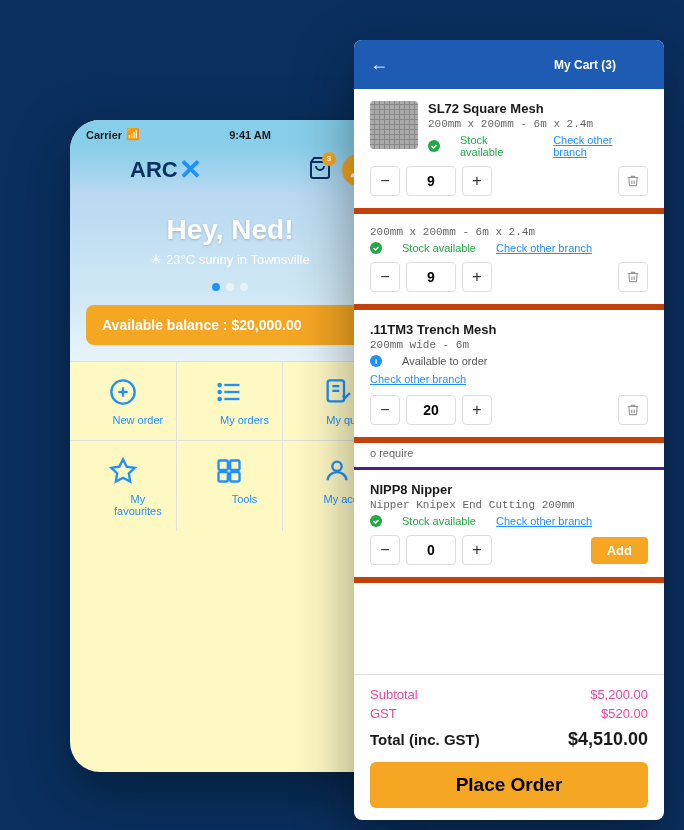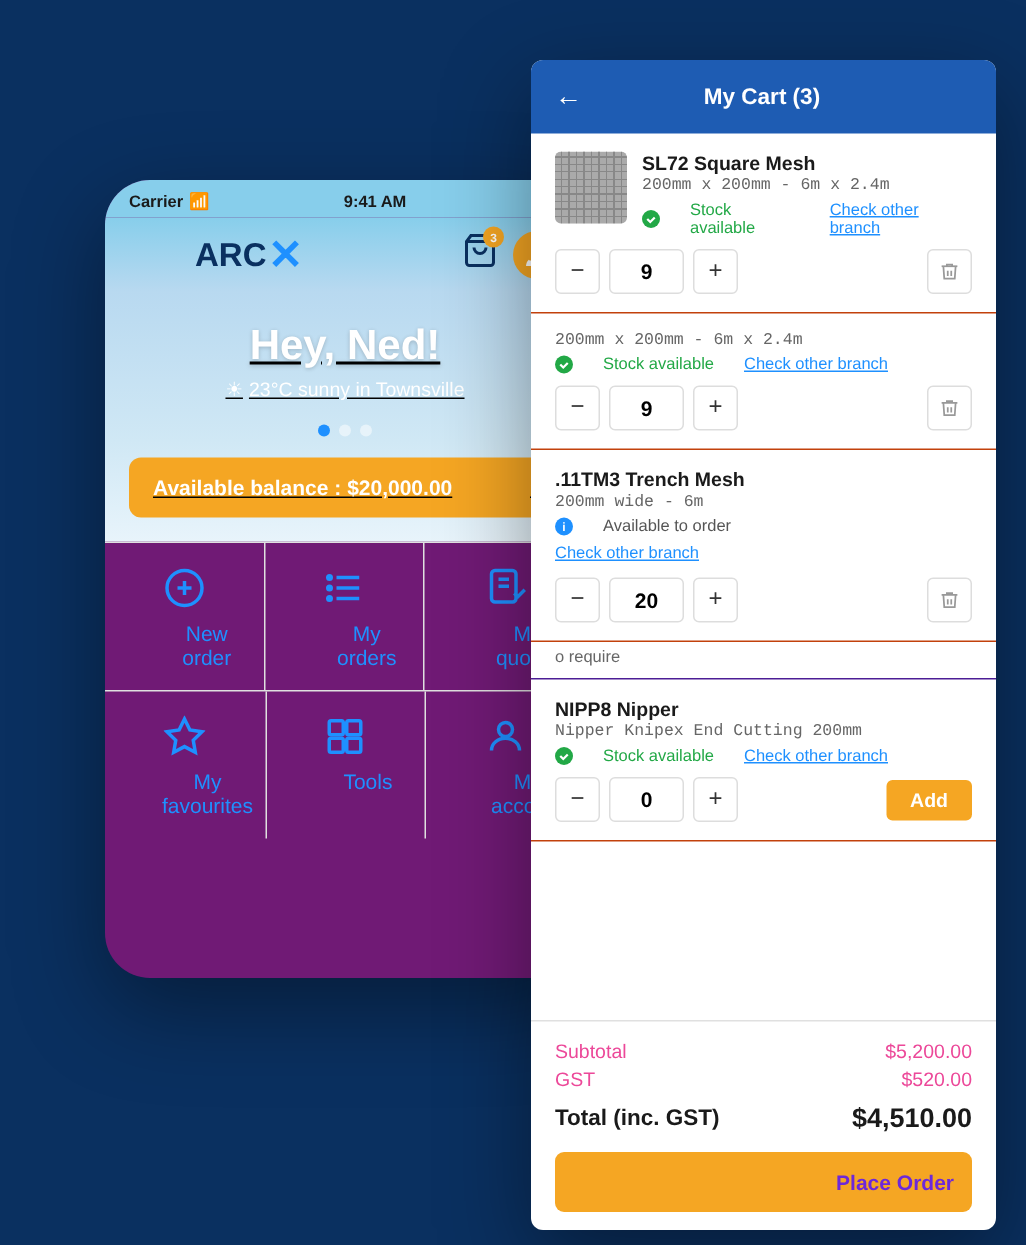--- a/index.html
+++ b/index.html
@@ -14,22 +14,22 @@
       position: relative;
       overflow: hidden;
     }
 
     
     .mobile-screen {
       position: absolute;
       left: 70px;
       top: 120px;
       width: 320px;
-      height: 532px;
-      background: #701a75;
+      height: 652px;
+      background: #fef9c3;
       border-radius: 30px;
       overflow: hidden;
       box-shadow: 0 20px 60px rgba(0,0,0,0.4);
       z-index: 2;
     }
     .mobile-status-bar {
       background: #87ceeb;
       padding: 8px 16px 4px;
       display: flex;
       justify-content: space-between;
@@ -86,21 +86,20 @@
       display: flex;
       align-items: center;
       justify-content: center;
       overflow: hidden;
     }
     .mobile-hero {
       background: linear-gradient(to bottom, #b8d9f0 0%, #d0e8f5 60%, #e8f4fb 100%);
       padding: 20px 16px 16px;
       text-align: center;
       position: relative;
-      text-decoration: underline;
     }
     .hero-greeting {
       font-size: 28px;
       font-weight: 700;
       color: white;
       text-shadow: 0 1px 3px rgba(0,0,0,0.2);
       margin-bottom: 6px;
     }
     .hero-weather {
       font-size: 13px;
@@ -158,21 +157,21 @@
     .grid-icon {
       width: 32px;
       height: 32px;
       color: #1e90ff;
       margin-bottom: 6px;
       display: flex;
       align-items: center;
       justify-content: center;
     }
     .grid-label {
-      font-size: 14px;
+      font-size: 11px;
       color: #1e90ff;
       font-weight: 500;
       text-align: center;
       padding-left: 30px;
     }
 
     
     .cart-panel {
       position: absolute;
       right: 20px;
@@ -190,31 +189,31 @@
     .cart-header {
       background: #1e5cb3;
       color: white;
       padding: 14px 16px;
       display: flex;
       align-items: center;
       gap: 12px;
     }
     .cart-header-title {
       flex: 1;
-      text-align: center;
-      font-size: 15px;
+      text-align: right;
+      font-size: 12px;
       font-weight: 600;
     }
     .cart-body {
       flex: 1;
       overflow-y: auto;
     }
     .cart-item {
       padding: 12px 16px;
-      border-bottom: 1px solid #c2410c;
+      border-bottom: 6px solid #c2410c;
     }
     .cart-item-top {
       display: flex;
       gap: 10px;
       margin-bottom: 6px;
     }
     .item-thumb {
       width: 48px;
       height: 48px;
       background: #c0c0c0;
@@ -309,21 +308,21 @@
       padding: 6px 16px;
       font-size: 13px;
       font-weight: 600;
       cursor: pointer;
       margin-left: auto;
     }
     .require-note {
       padding: 4px 16px 8px;
       font-size: 11px;
       color: #666;
-      border-bottom: 1px solid #4c1d95;
+      border-bottom: 3px solid #4c1d95;
     }
     .cart-footer {
       padding: 12px 16px;
       border-top: 1px solid #e0e0e0;
     }
     .subtotal-row {
       display: flex;
       justify-content: space-between;
       font-size: 13px;
       color: #ec4899;
@@ -345,28 +344,27 @@
       font-weight: 800;
       color: #1a1a1a;
     }
     .footer-buttons {
       display: flex;
       gap: 8px;
     }
     .btn-place-order {
       flex: 1;
       background: #f5a623;
-      color: #6d28d9;
+      color: #000000;
       border: none;
       border-radius: 6px;
       padding: 12px;
-      font-size: 14px;
+      font-size: 19px;
       font-weight: 600;
       cursor: pointer;
-      text-align: right;
     }
     .btn-save-quote {
       flex: 1;
       background: #1e5cb3;
       color: white;
       border: none;
       border-radius: 6px;
       padding: 12px;
       font-size: 14px;
       font-weight: 600;

